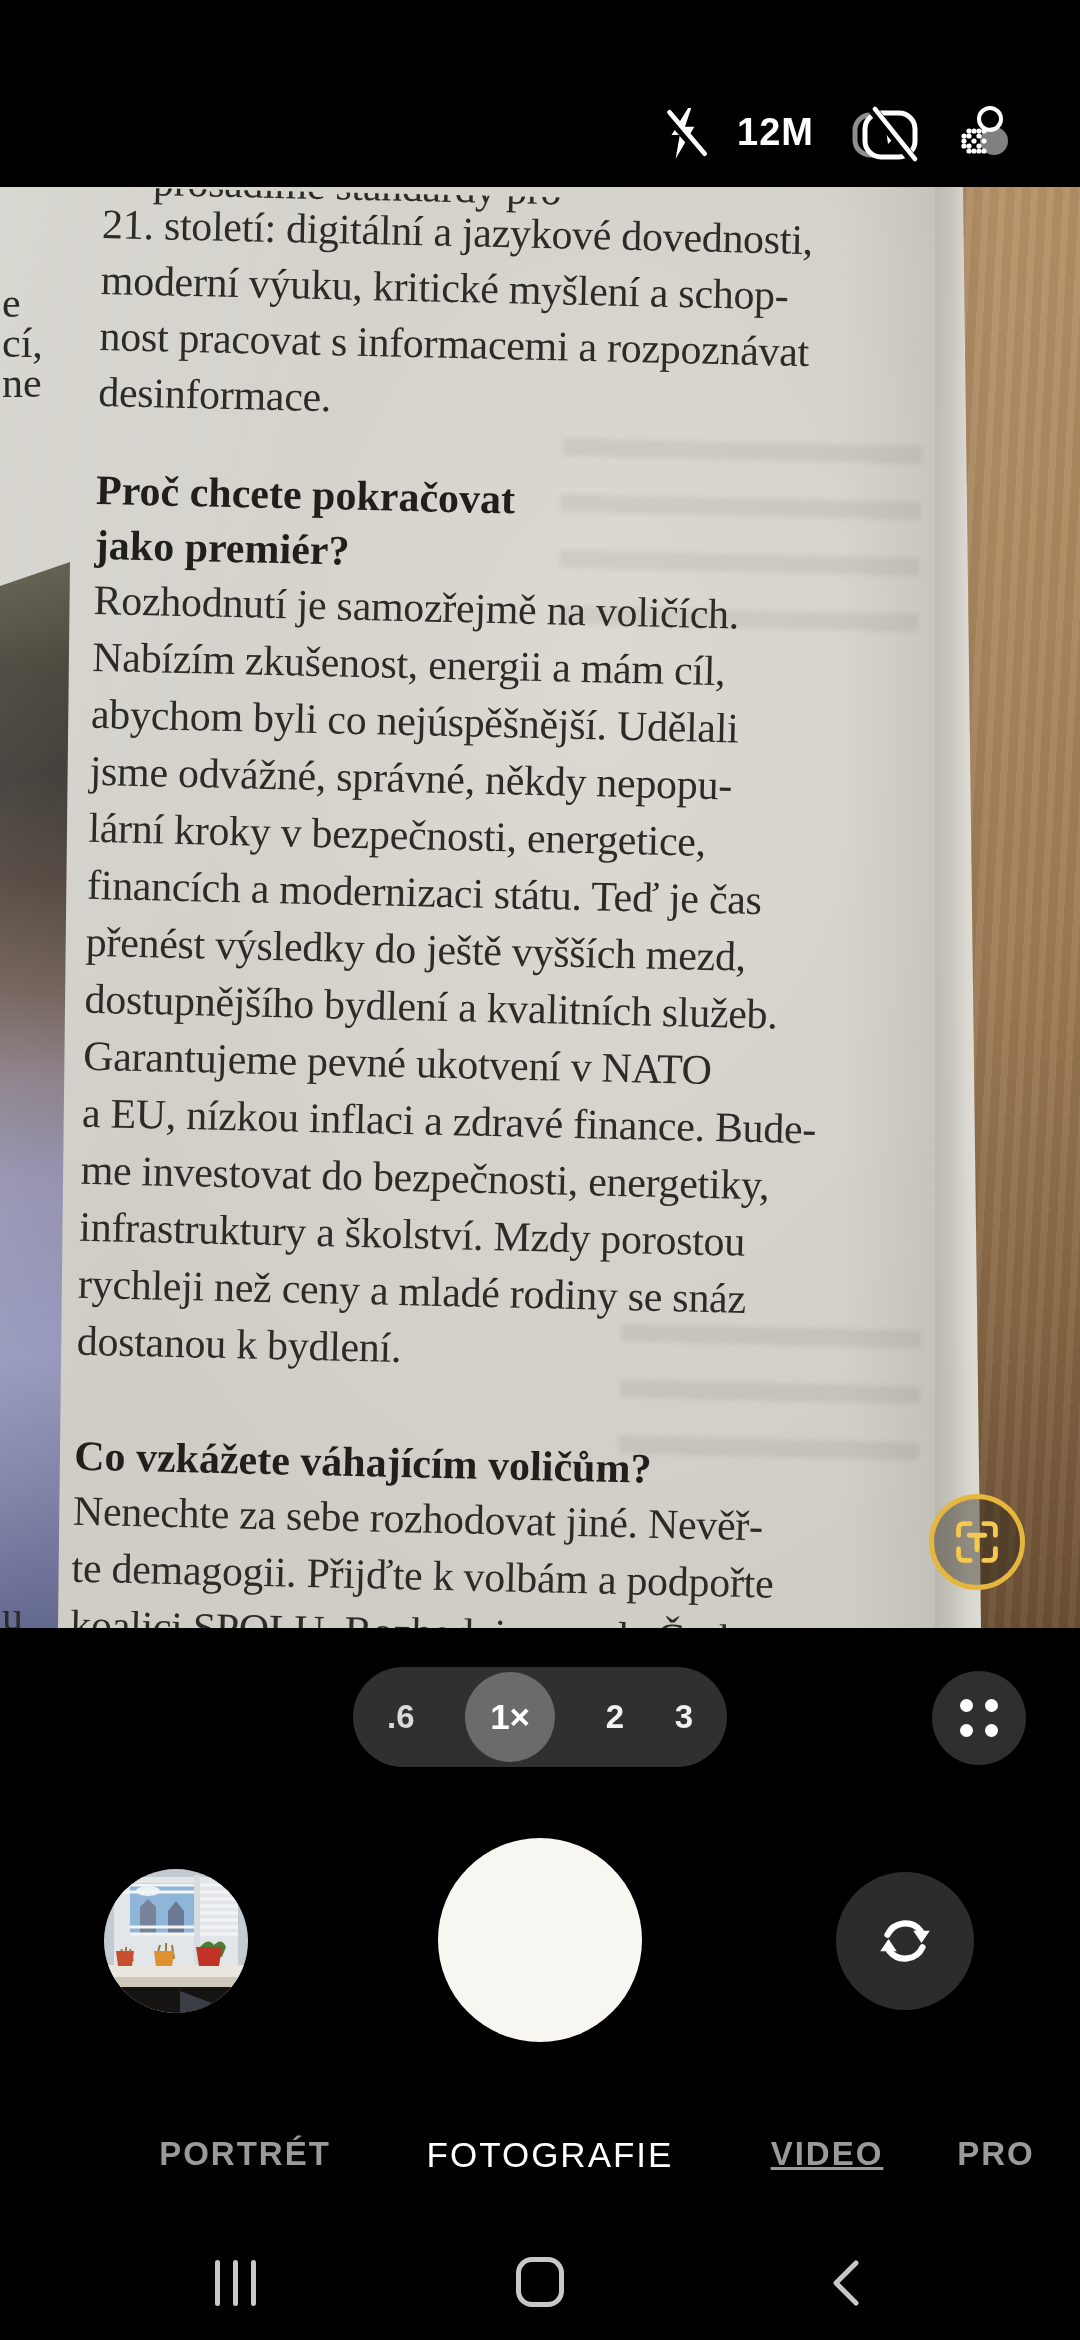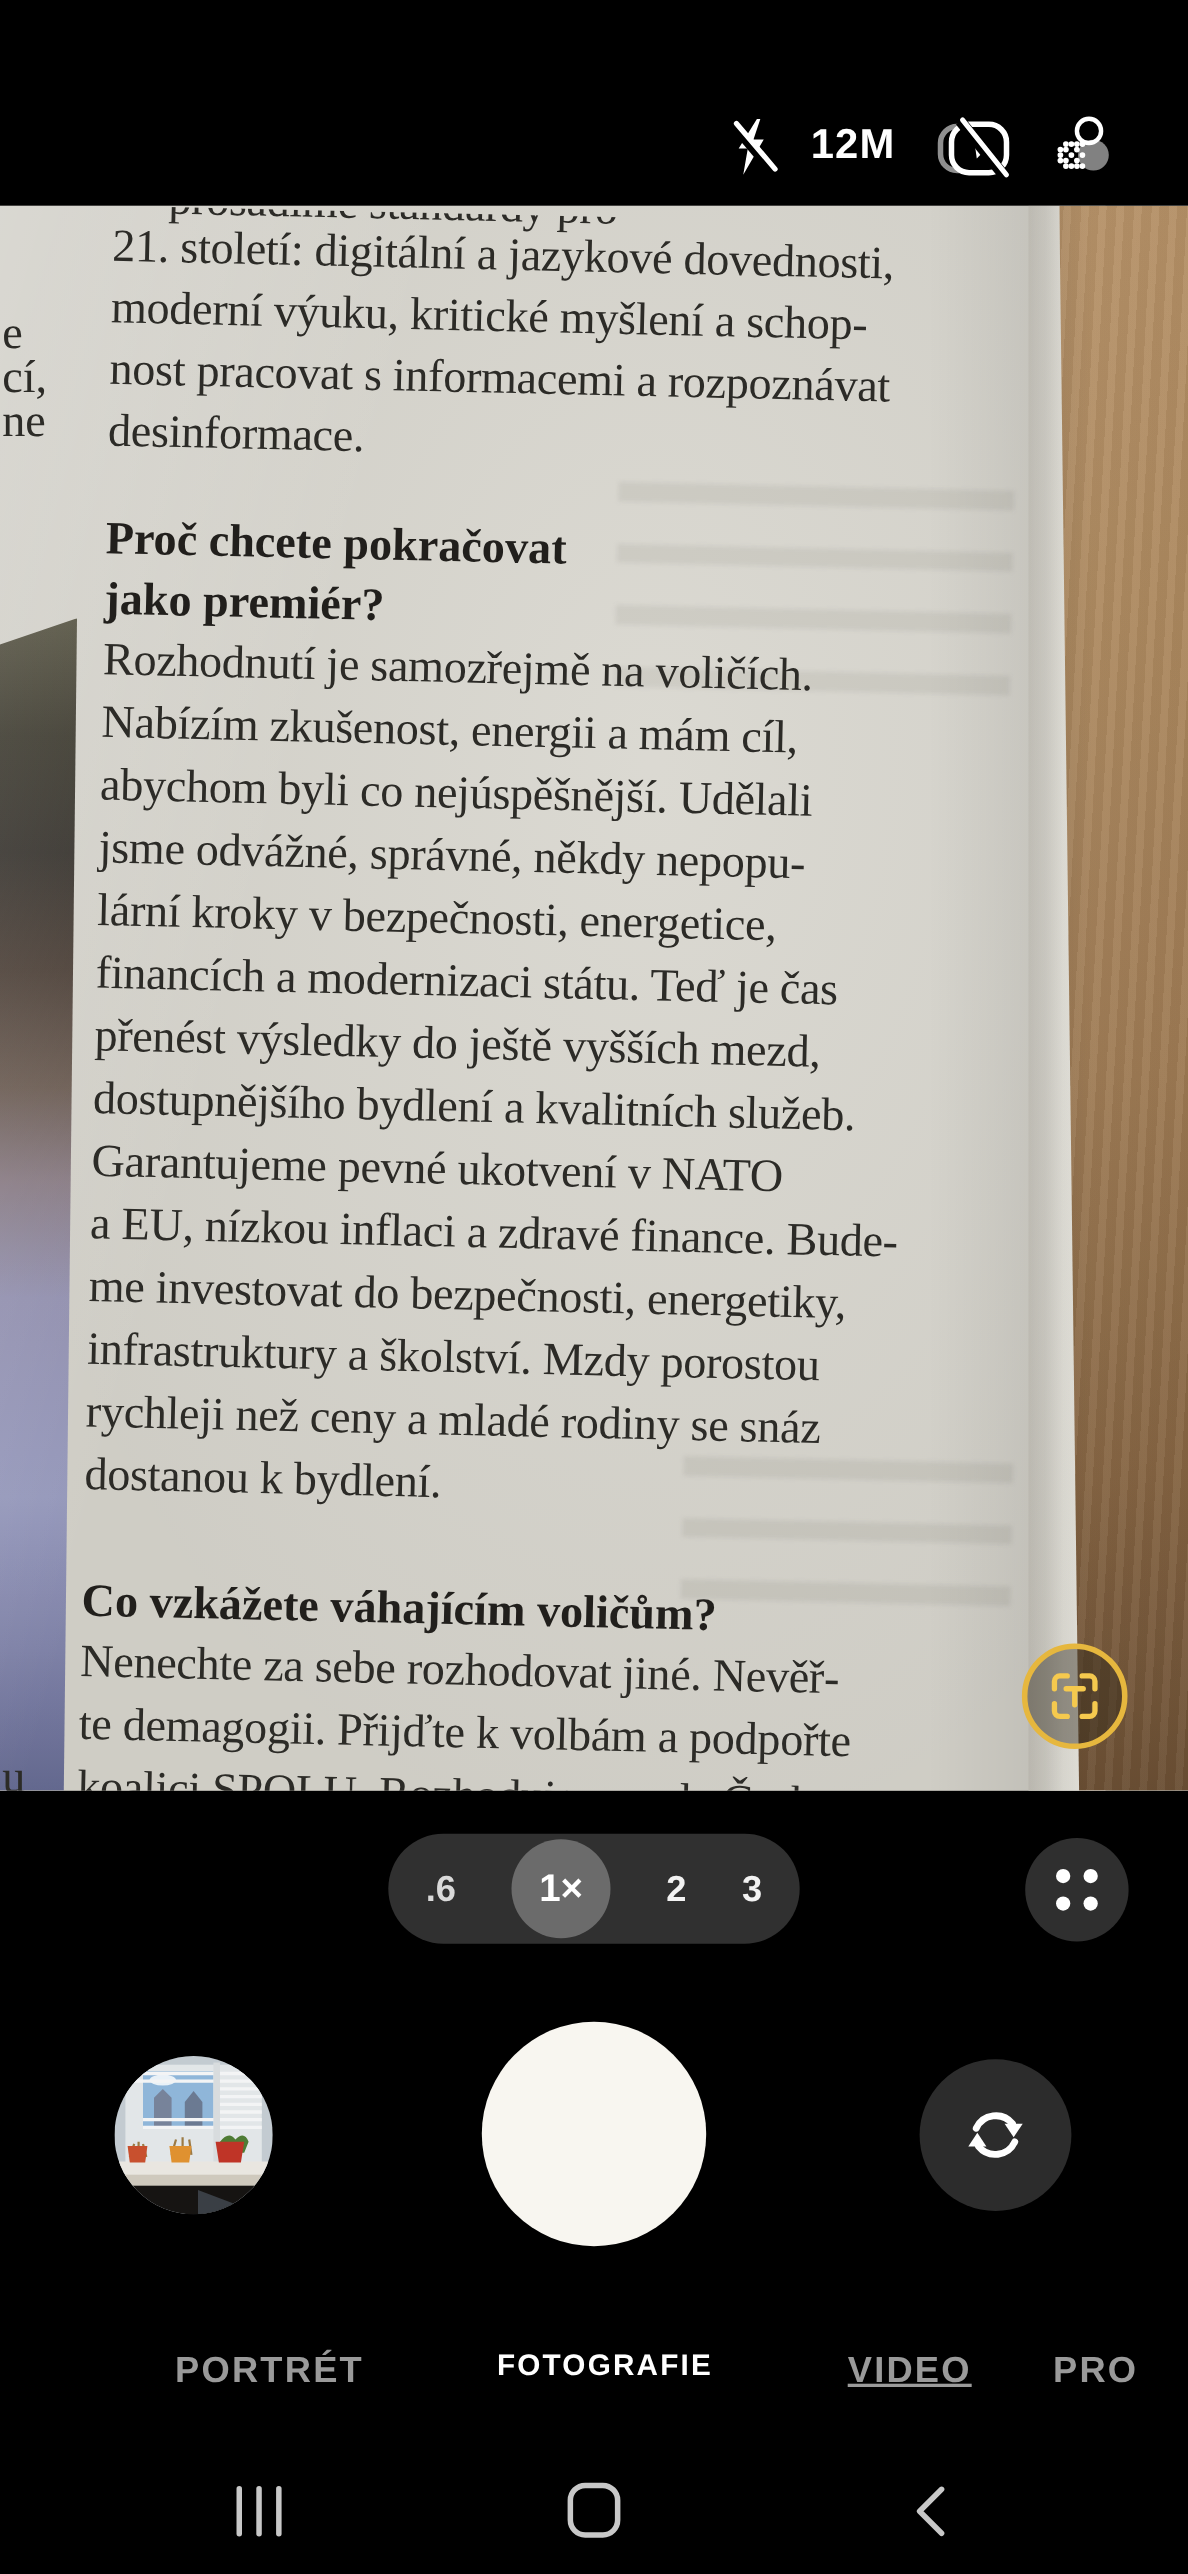--- a/index.html
+++ b/index.html
@@ -60,21 +60,21 @@
 
   .gallery-btn{position:absolute;left:104px;top:1869px;width:144px;height:144px;border-radius:50%;
      overflow:hidden;border:none;padding:0;background:#222;cursor:pointer;}
   .shutter-btn{position:absolute;left:438px;top:1838px;width:204px;height:204px;border-radius:50%;
      background:#f8f6f0;border:none;cursor:pointer;}
   .flip-btn{position:absolute;left:836px;top:1872px;width:138px;height:138px;border-radius:50%;
      background:#2c2c2c;border:none;display:flex;align-items:center;justify-content:center;cursor:pointer;}
 
   .mode{position:absolute;top:2134px;transform:translateX(-50%);background:none;border:none;
      font-family:inherit;font-size:33px;font-weight:700;letter-spacing:2px;color:#9a9a9a;cursor:pointer;white-space:nowrap;}
-  .mode.selected{color:#fff;font-size:27px;font-weight:700;}
+  .mode.selected{color:#fff;font-size:35px;font-weight:400;}
 
   .nav-recents{position:absolute;left:215px;top:2260px;display:flex;gap:13px;background:none;border:none;cursor:pointer;padding:0;}
   .nav-recents i{width:5px;height:46px;background:#c8c8c8;border-radius:3px;}
   .nav-home{position:absolute;left:516px;top:2257px;width:48px;height:50px;border:5px solid #c8c8c8;border-radius:16px;
      background:none;box-sizing:border-box;cursor:pointer;}
   .nav-back{position:absolute;left:826px;top:2259px;background:none;border:none;padding:0;cursor:pointer;}
 </style>
 </head>
 <body>
 

